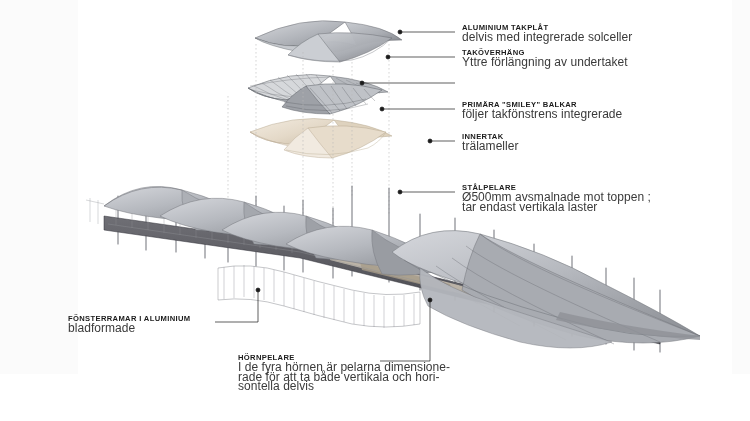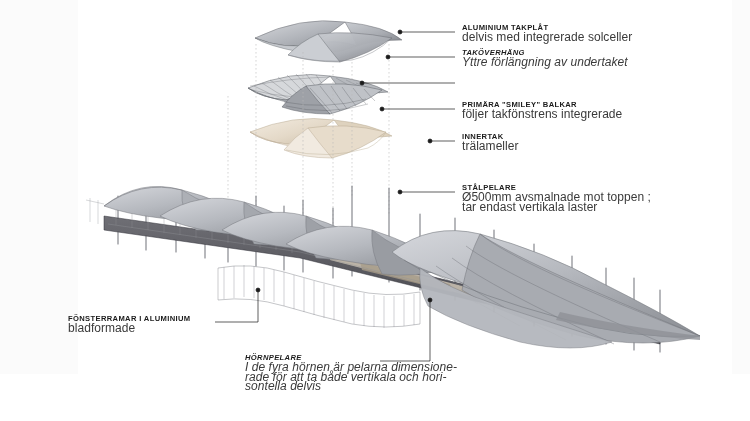--- a/index.html
+++ b/index.html
@@ -296,21 +296,21 @@
         <circle cx="430" cy="300" r="2"></circle>
       </g>
     </g>
   </svg>
 
   <div class="callout" style="left:462px;top:23px;">
     <div class="co-title">ALUMINIUM TAKPLÅT</div>
     <div class="co-sub">delvis med integrerade solceller</div>
   </div>
 
-  <div class="callout" style="left:462px;top:48px;font-style:italic;">
+  <div class="callout" style="left:462px;top:48px;">
     <div class="co-title">TAKÖVERHÄNG</div>
     <div class="co-sub">Yttre förlängning av undertaket</div>
   </div>
 
 
   <div class="callout" style="left:462px;top:100px;">
     <div class="co-title">PRIMÄRA "SMILEY" BALKAR</div>
     <div class="co-sub">följer takfönstrens integrerade</div>
   </div>
 
@@ -323,20 +323,20 @@
     <div class="co-title">STÅLPELARE</div>
     <div class="co-sub">Ø500mm avsmalnade mot toppen ;</div>
     <div class="co-sub">tar endast vertikala laster</div>
   </div>
 
   <div class="callout" style="left:68px;top:314px;">
     <div class="co-title">FÖNSTERRAMAR I ALUMINIUM</div>
     <div class="co-sub">bladformade</div>
   </div>
 
-  <div class="callout" style="left:245px;top:353px;font-style:italic;">
+  <div class="callout" style="left:238px;top:353px;">
     <div class="co-title">HÖRNPELARE</div>
     <div class="co-sub">I de fyra hörnen är pelarna dimensione-</div>
     <div class="co-sub">rade för att ta både vertikala och hori-</div>
     <div class="co-sub">sontella delvis</div>
   </div>
 
 </div>
 
 </body></html>

